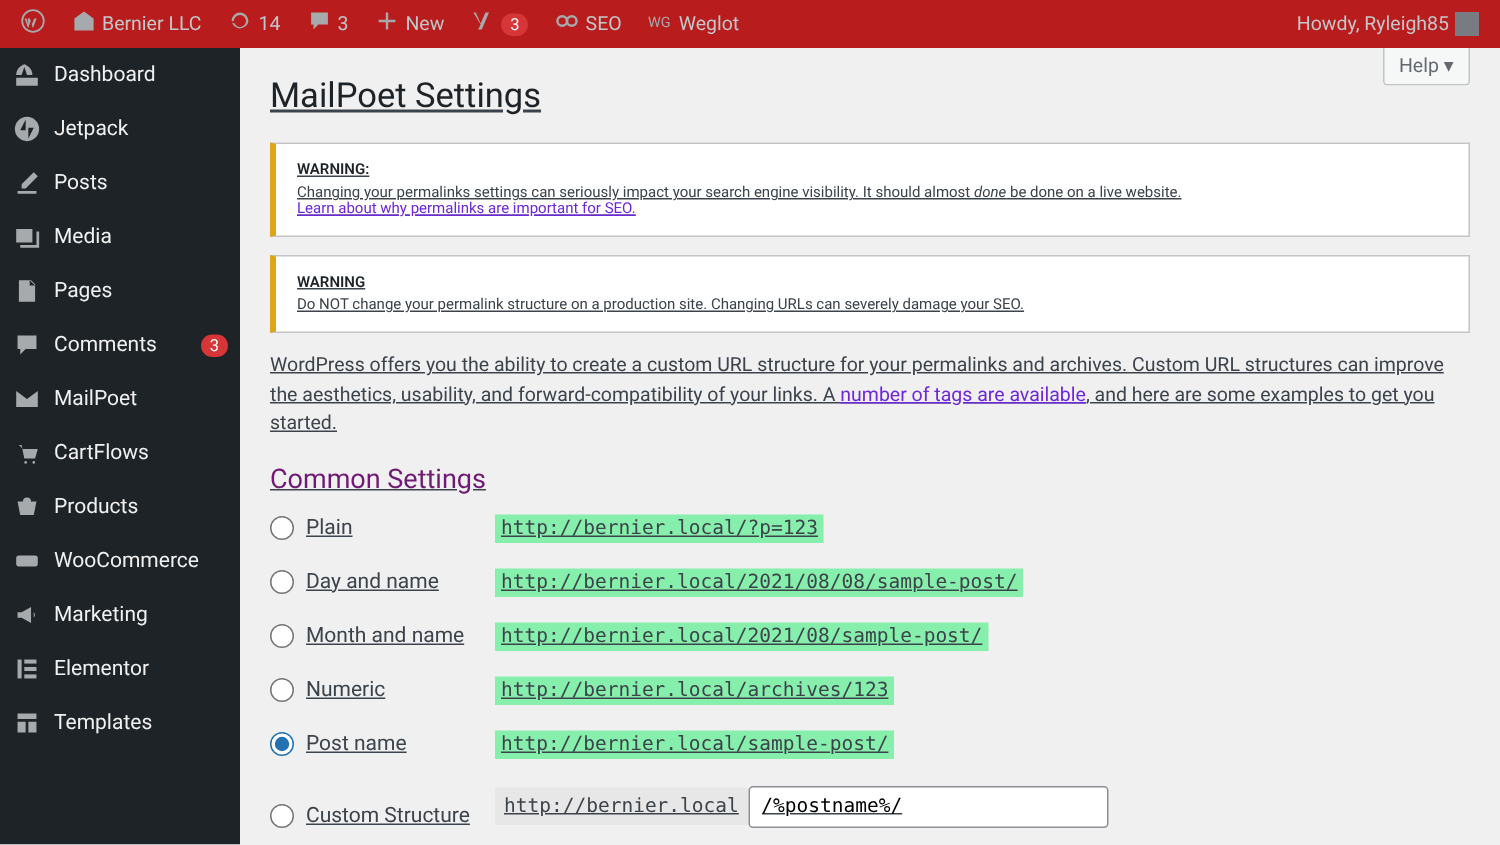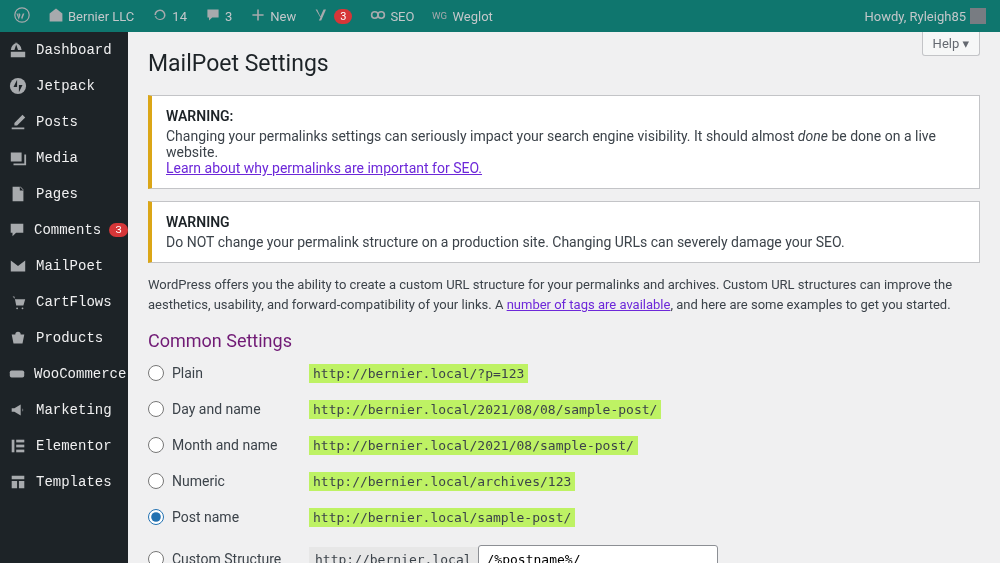--- a/index.html
+++ b/index.html
@@ -1,43 +1,43 @@
 <!DOCTYPE html>
 <html><head>
 <meta charset="utf-8">
 <style>
 * { box-sizing: border-box; margin: 0; padding: 0; }
 body { font-family: -apple-system, BlinkMacSystemFont, "Segoe UI", Roboto, sans-serif; font-size: 13px; color: #3c434a; background: #f0f0f1; width: 1000px; height: 563px; overflow: hidden; }
-.adminbar { height: 32px; background: #0f766e; color: #c3c7ca; display: flex; align-items: center; justify-content: space-between; padding: 0 8px; font-size: 13px; }
+.adminbar { height: 32px; background: #b91c1c; color: #c3c7ca; display: flex; align-items: center; justify-content: space-between; padding: 0 8px; font-size: 13px; }
 .ab-left, .ab-right { display: flex; align-items: center; gap: 6px; }
 .ab-item { display: flex; align-items: center; gap: 4px; padding: 0 6px; height: 32px; cursor: pointer; }
 .ab-ico svg { width: 16px; height: 16px; fill: #a7aaad; }
 .update-count { background: #d63638; color: #fff; border-radius: 10px; padding: 1px 6px; font-size: 11px; }
 .avatar { width: 16px; height: 16px; background: #787c82; display: inline-block; }
 .container { display: flex; height: 531px; }
-.sidebar { width: 128px; background: #1d2327; color: #f0f0f1; overflow-y: auto; font-size: 14px; position: relative; font-family: Liberation Mono, monospace; }
+.sidebar { width: 160px; background: #1d2327; color: #f0f0f1; overflow-y: auto; font-size: 14px; position: relative; }
 .menu-item { display: flex; align-items: center; padding: 8px 8px; gap: 8px; cursor: pointer; color: #f0f0f1; }
 .menu-ico { width: 20px; height: 20px; display: flex; align-items: center; justify-content: center; }
 .menu-ico svg { width: 18px; height: 18px; fill: #a7aaad; }
 .menu-text { flex: 1; }
 .badge-count { background: #d63638; color: #fff; border-radius: 9px; padding: 1px 6px; font-size: 11px; }
-.content { flex: 1; padding: 10px 20px 20px 20px; overflow-y: auto; position: relative; }
+.content { flex: 1; padding: 10px 20px 20px 20px; overflow-y: auto; position: relative; text-decoration: underline; }
 .help-tab { position: absolute; top: 0; right: 20px; background: #f6f7f7; border: 1px solid #c3c4c7; border-top: none; border-bottom-left-radius: 3px; border-bottom-right-radius: 3px; padding: 4px 10px; font-size: 13px; color: #646970; cursor: pointer; }
 h1 { font-size: 23px; font-weight: 400; color: #1d2327; margin: 8px 0 18px 0; }
-.notice { background: #fff; border: 1px solid #c3c4c7; border-left: 4px solid #dba617; padding: 12px 14px; margin-bottom: 12px; font-size: 14px; }
+.notice { background: #fff; border: 1px solid #c3c4c7; border-left: 4px solid #dba617; padding: 12px 14px; margin-bottom: 12px; font-size: 10px; }
 .notice .warn-title { font-weight: 600; color: #1d2327; margin-bottom: 4px; }
 .notice em { font-style: italic; }
 .notice a, .intro a { color: #6d28d9; text-decoration: underline; }
 .intro { font-size: 13px; margin: 10px 0 16px 0; line-height: 1.5; }
 h2 { font-size: 18px; font-weight: 400; color: #701a75; margin-bottom: 14px; }
 .form-table { width: 100%; }
-.form-row { display: flex; align-items: center; margin-bottom: 20px; gap: 11px; }
+.form-row { display: flex; align-items: flex-end; margin-bottom: 20px; }
 .form-row .radio-cell { width: 150px; display: flex; align-items: center; gap: 8px; font-size: 14px; }
 .form-row input[type=radio] { width: 16px; height: 16px; accent-color: #2271b1; }
-.code-sample { font-family: Menlo, Consolas, monospace; font-size: 13px; background: #bef264; padding: 2px 4px; }
+.code-sample { font-family: Menlo, Consolas, monospace; font-size: 13px; background: #86efac; padding: 2px 4px; }
 .custom-row .example-cell { display: flex; align-items: center; }
 .prefix { font-family: Menlo, Consolas, monospace; font-size: 13px; background: #e7e7e7; padding: 5px 6px; }
 .custom-input { border: 1px solid #8c8f94; border-radius: 3px; padding: 4px 8px; font-family: Menlo, Consolas, monospace; font-size: 13px; width: 240px; height: 28px; }
 .example-cell { flex: 1; }
 </style>
 </head>
 <body>
 
 <div class="adminbar">
   <div class="ab-left">

